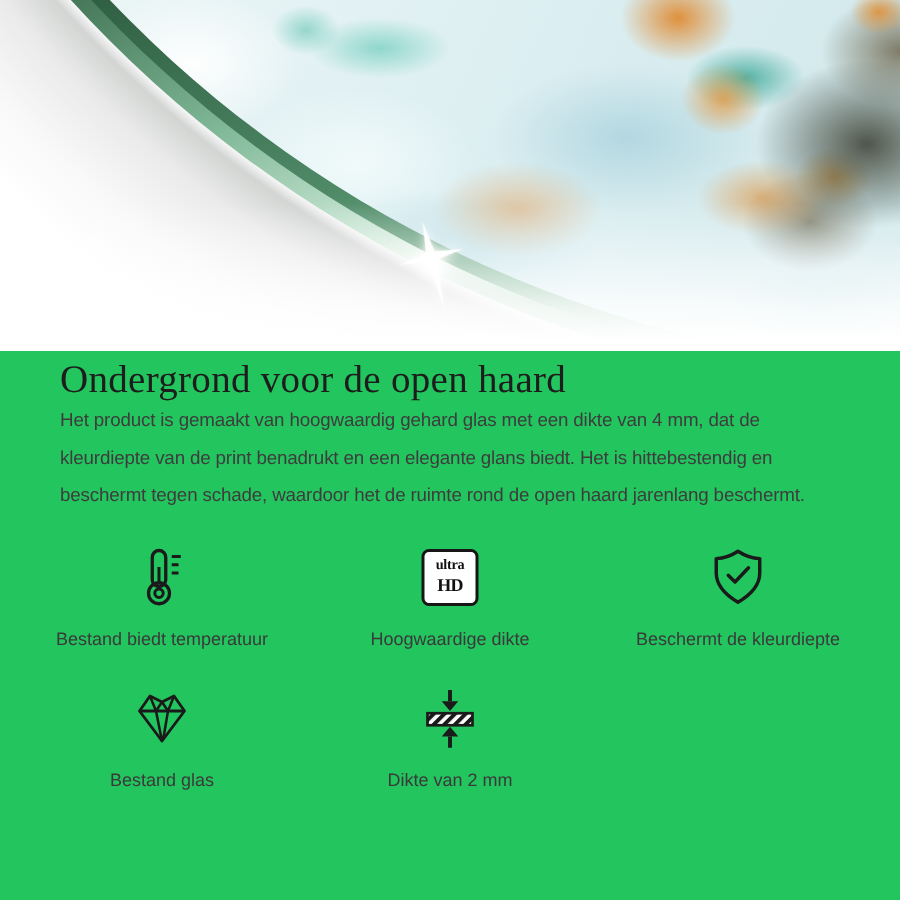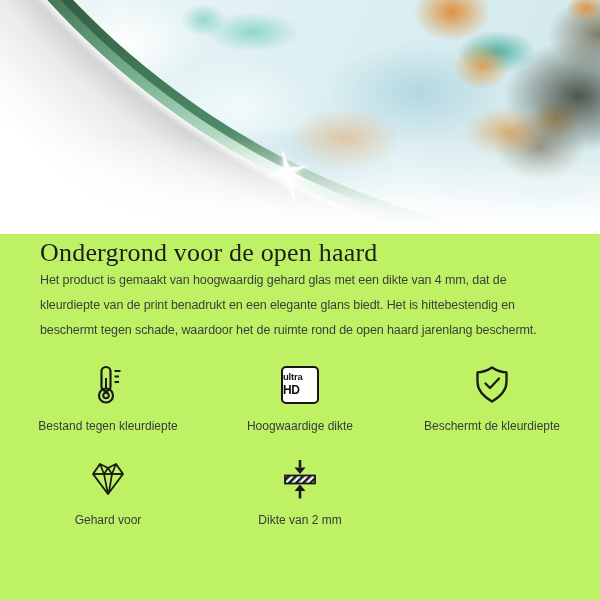--- a/index.html
+++ b/index.html
@@ -3,21 +3,21 @@
 <meta charset="utf-8">
 <style>
   * { margin: 0; padding: 0; box-sizing: border-box; }
   html, body { background: #ffffff; }
   body { font-family: "Liberation Sans", "DejaVu Sans", sans-serif; }
   .page {
     position: relative;
     width: 600px;
     height: 600px;
     margin: 0 auto;
-    background: #bef264;
+    background: #22c55e;
     overflow: hidden;
   }
 
   
   .hero {
     position: relative;
     width: 600px;
     height: 234px;
     overflow: hidden;
     
@@ -111,22 +111,22 @@
     grid-template-columns: 1fr 1fr 1fr;
     row-gap: 24px;
   }
   .feature { display: flex; flex-direction: column; align-items: center; }
   .icon-box { height: 44px; display: flex; align-items: center; justify-content: center; }
   .feature-label { margin-top: 12px; font-size: 12px; color: #3a3a3a; white-space: nowrap; }
   .uhd-badge {
     width: 38px; height: 38px;
     border: 2.5px solid #161616;
     border-radius: 5px;
-    display: flex; flex-direction: column; align-items: flex-start; justify-content: center;
-    color: #111111; background: #ffffff;
+    display: flex; flex-direction: column; align-items: center; justify-content: center;
+    color: #111111; background: #ffffff; font-family: Liberation Serif, serif;
   }
   .uhd-top { font-size: 9.5px; font-weight: 700; line-height: 10px; letter-spacing: -0.2px; }
   .uhd-bottom { font-size: 12px; font-weight: 700; line-height: 16px; letter-spacing: -0.5px; }
   svg .stk { stroke: #1a1a1a; fill: none; }
 </style>
 </head>
 <body>
 
 <div class="page">
 
@@ -154,21 +154,21 @@
     <div class="feature">
       <div class="icon-box">
         <svg viewBox="0 0 44 44" width="44" height="44">
           <rect class="stk" x="15.5" y="4" width="9" height="24" rx="4.5" stroke-width="2.2"></rect>
           <circle class="stk" cx="20" cy="32.5" r="7" stroke-width="2.2"></circle>
           <circle class="stk" cx="20" cy="32.5" r="2.8" stroke-width="2"></circle>
           <path class="stk" d="M20,25.5 V15" stroke-width="2"></path>
           <path class="stk" d="M28.5,8 h6 M28.5,13.5 h4.5 M28.5,19 h4.5" stroke-width="2"></path>
         </svg>
       </div>
-      <div class="feature-label">Bestand tegen kleurdiepte</div>
+      <div class="feature-label">Bestand biedt temperatuur</div>
     </div>
 
     <div class="feature">
       <div class="icon-box">
         <div class="uhd-badge">
           <span class="uhd-top">ultra</span>
           <span class="uhd-bottom">HD</span>
         </div>
       </div>
       <div class="feature-label">Hoogwaardige dikte</div>
@@ -186,21 +186,21 @@
 
     <div class="feature">
       <div class="icon-box">
         <svg viewBox="0 0 44 44" width="44" height="44">
           <path class="stk" d="M7,17 L14,7 L22,11 L30,7 L37,17 L22,37 Z" stroke-width="1.9" stroke-linejoin="round"></path>
           <path class="stk" d="M7,17 H37" stroke-width="1.9"></path>
           <path class="stk" d="M14,7 L18,17 M30,7 L26,17 M22,11 L18,17 M22,11 L26,17" stroke-width="1.7"></path>
           <path class="stk" d="M18,17 L22,37 M26,17 L22.8,36" stroke-width="1.7"></path>
         </svg>
       </div>
-      <div class="feature-label">Gehard voor</div>
+      <div class="feature-label">Bestand glas</div>
     </div>
 
 
     <div class="feature">
       <div class="icon-box">
         <svg viewBox="0 0 44 44" width="44" height="44">
           <defs>
             <pattern id="hatch" width="5" height="5" patternUnits="userSpaceOnUse" patternTransform="rotate(45)">
               <rect width="5" height="5" fill="#ffffff"></rect>
               <rect width="2.6" height="5" fill="#1a1a1a"></rect>

